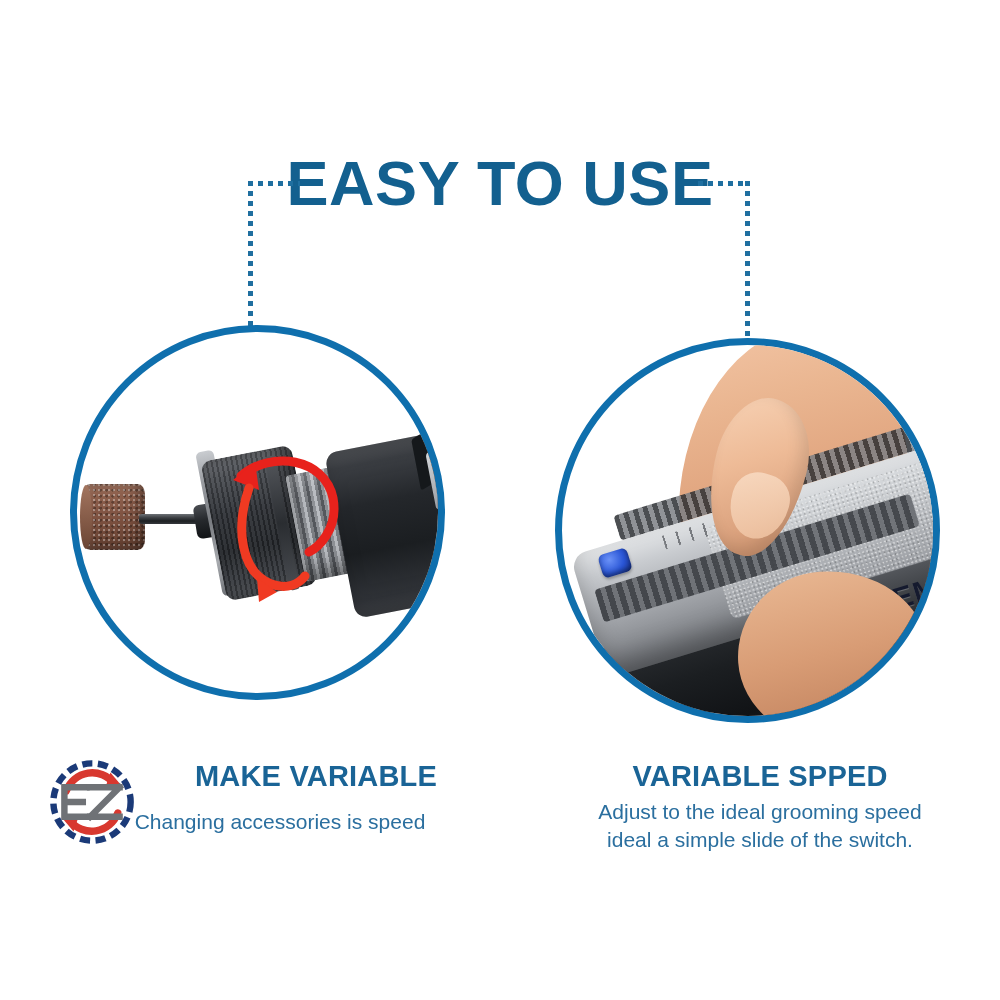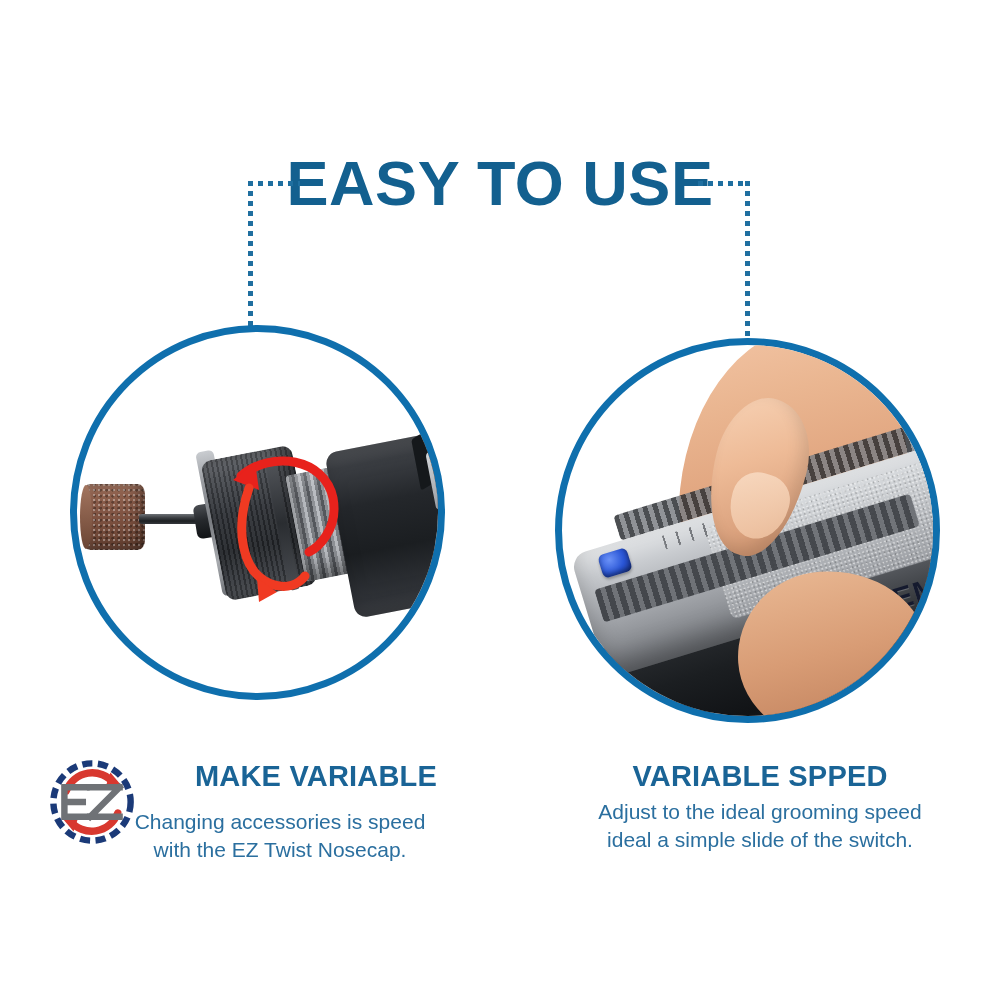--- a/index.html
+++ b/index.html
@@ -502,21 +502,20 @@
       <path d="M44 34 L 20 34 M20 34 L 20 50 M20 50 L 40 50 M20 50 L 20 66 M20 66 L 44 66"></path>
       <path d="M48 34 L 80 34 M80 34 L 48 66 M48 66 L 80 66"></path>
     </g>
   </svg>
 
   <div class="caption" id="caption-left">
     <div class="cap-heading-block">
       <div class="cap-heading">MAKE VARIABLE</div>
     </div>
     <div class="cap-sub">Changing accessories is speed</div>
-    <div class="cap-sub" style="margin-top:0">with the EZ Twist Nosecap.</div>
   </div>
 
   <div class="caption" id="caption-right">
     <div class="cap-heading">VARIABLE SPPED</div>
     <div class="cap-sub">Adjust to the ideal grooming speed</div>
     <div class="cap-sub" style="margin-top:0">ideal a simple slide of the switch.</div>
   </div>
 
 </div>
 

